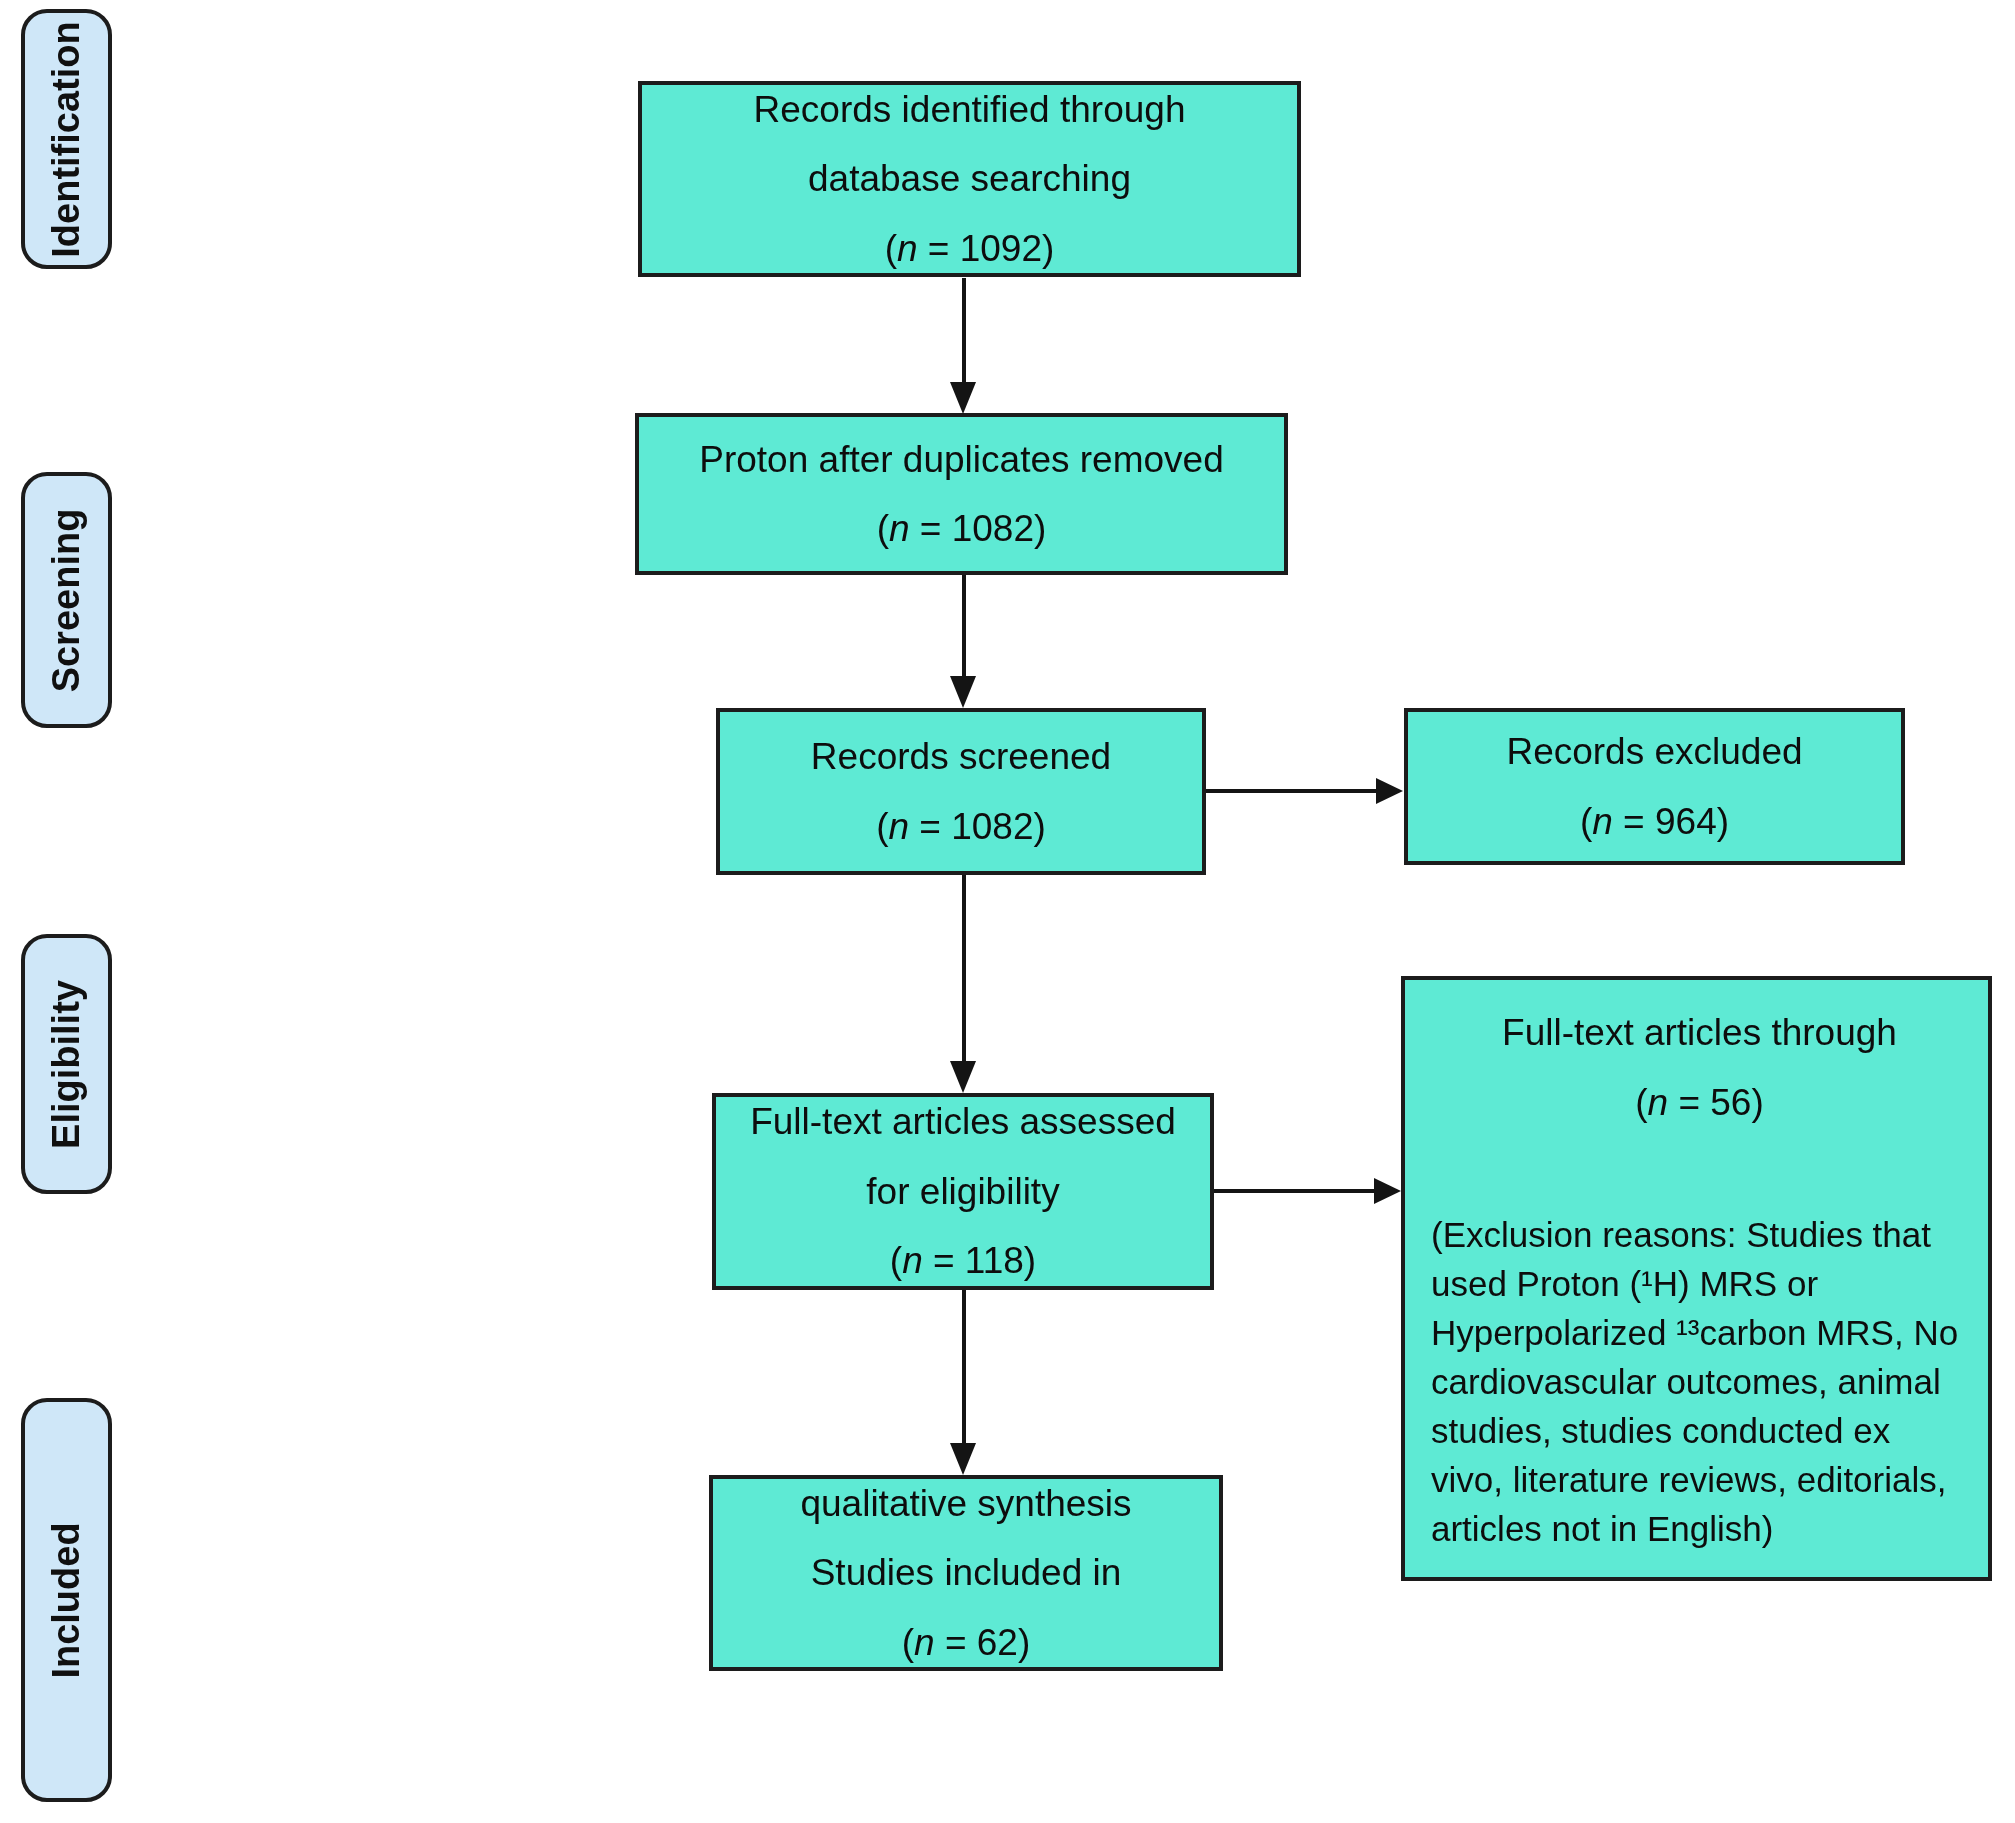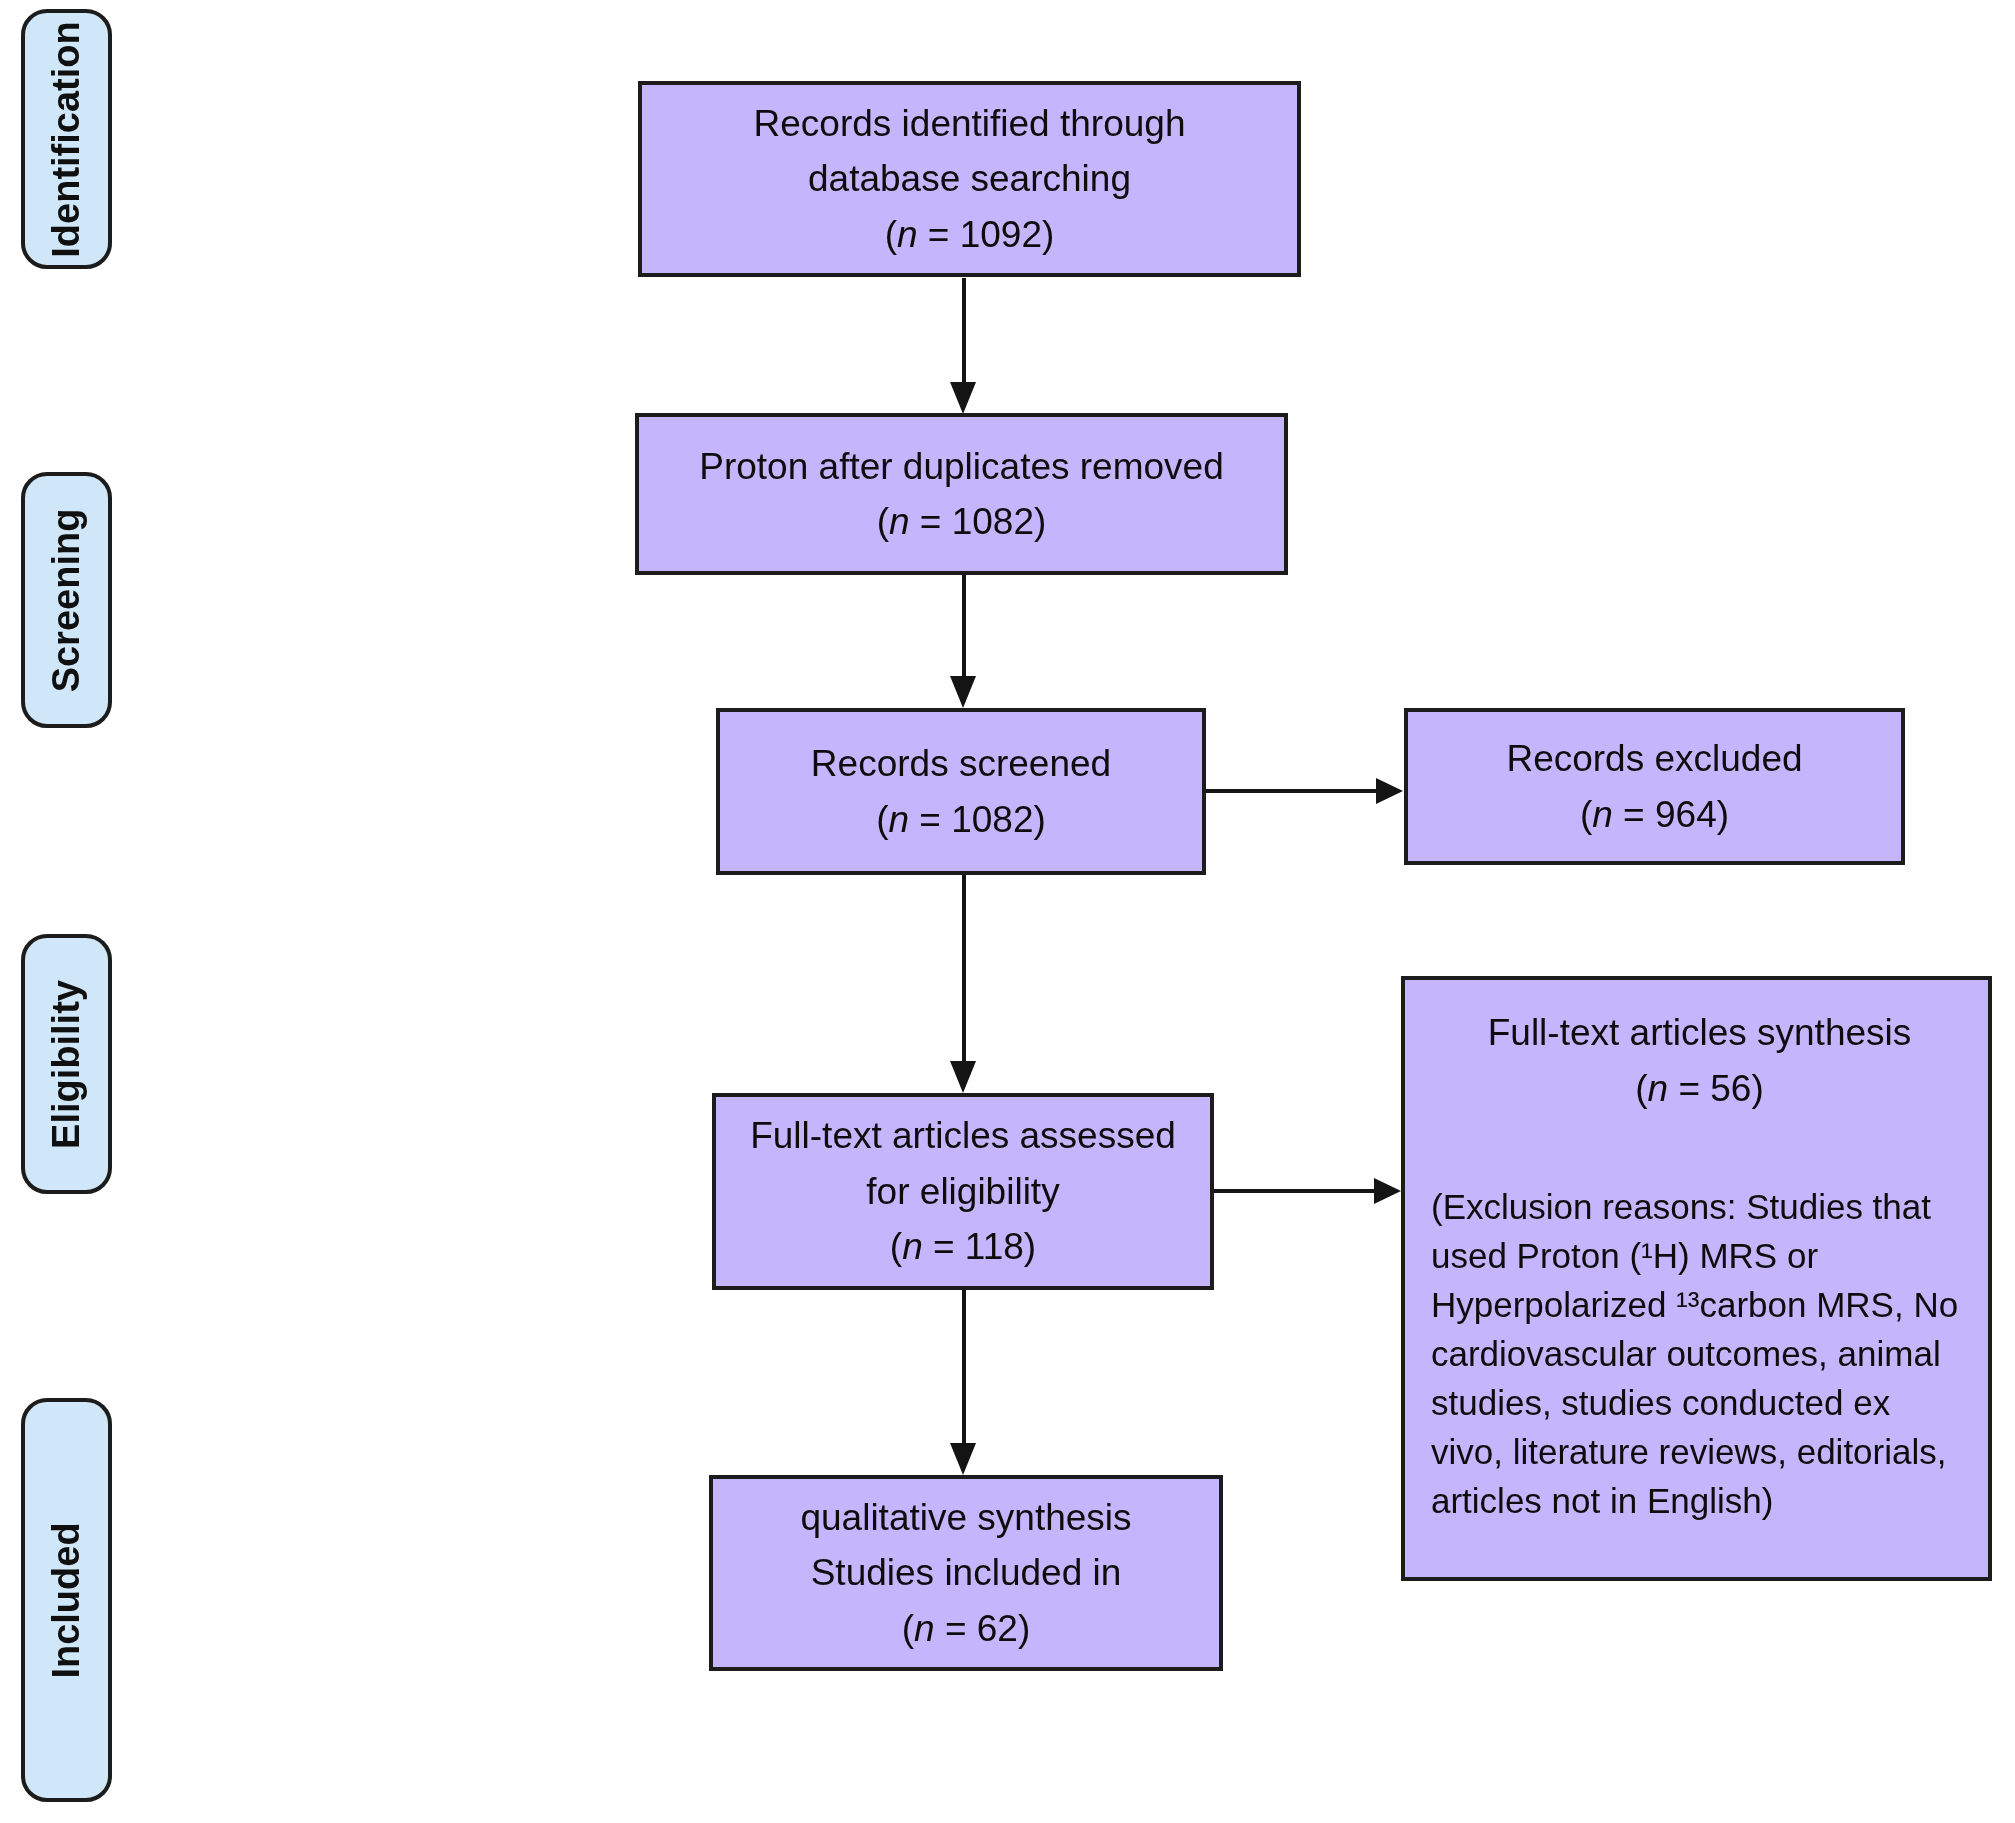--- a/index.html
+++ b/index.html
@@ -32,32 +32,33 @@
   .stage span {
     transform: rotate(-90deg);
     white-space: nowrap;
     font-weight: bold;
     font-size: 38px;
     color: #101010;
   }
   
   .flow-box {
     position: absolute;
-    background: #c4b5fd;
+    background: #5eead4;
     border: 4.1px solid #1c1c1c;
     box-sizing: border-box;
     display: flex;
     flex-direction: column;
     align-items: center;
     justify-content: center;
     text-align: center;
     font-size: 37px;
     line-height: 1.5;
     color: #0d0d0d;
     padding: 4.7px 10.6px;
+    gap: 14px;
   }
   .flow-box .bline { width: 100%; }
   .excluded-big {
     justify-content: flex-start;
     align-items: stretch;
     padding: 25px 20px 11.8px 26px;
   }
   .excluded-big .exc-title,
   .excluded-big .exc-count { text-align: center; line-height: 1.5; }
   .excluded-big .exc-reasons {
@@ -128,21 +129,21 @@
     <div class="bline">Studies included in</div>
     <div class="bline">(<i>n</i> = 62)</div>
   </div>
 
   <div class="flow-box" style="left:1404px; top:708px; width:501px; height:157px;">
     <div class="bline">Records excluded</div>
     <div class="bline">(<i>n</i> = 964)</div>
   </div>
 
   <div class="flow-box excluded-big" style="left:1401px; top:976px; width:591px; height:605px;">
-    <div class="exc-title">Full-text articles synthesis</div>
+    <div class="exc-title">Full-text articles through</div>
     <div class="exc-count">(<i>n</i> = 56)</div>
     <div class="exc-reasons">(Exclusion reasons: Studies that used Proton (¹H) MRS or Hyperpolarized ¹³carbon MRS, No cardiovascular outcomes, animal studies, studies conducted ex vivo, literature reviews, editorials, articles not in English)</div>
   </div>
 
   <div class="vline" style="left:962px; top:278px; height:106px;"></div>
   <div class="head-down" style="left:950px; top:382px;"></div>
 
   <div class="vline" style="left:962px; top:575px; height:102px;"></div>
   <div class="head-down" style="left:950px; top:676px;"></div>
 

